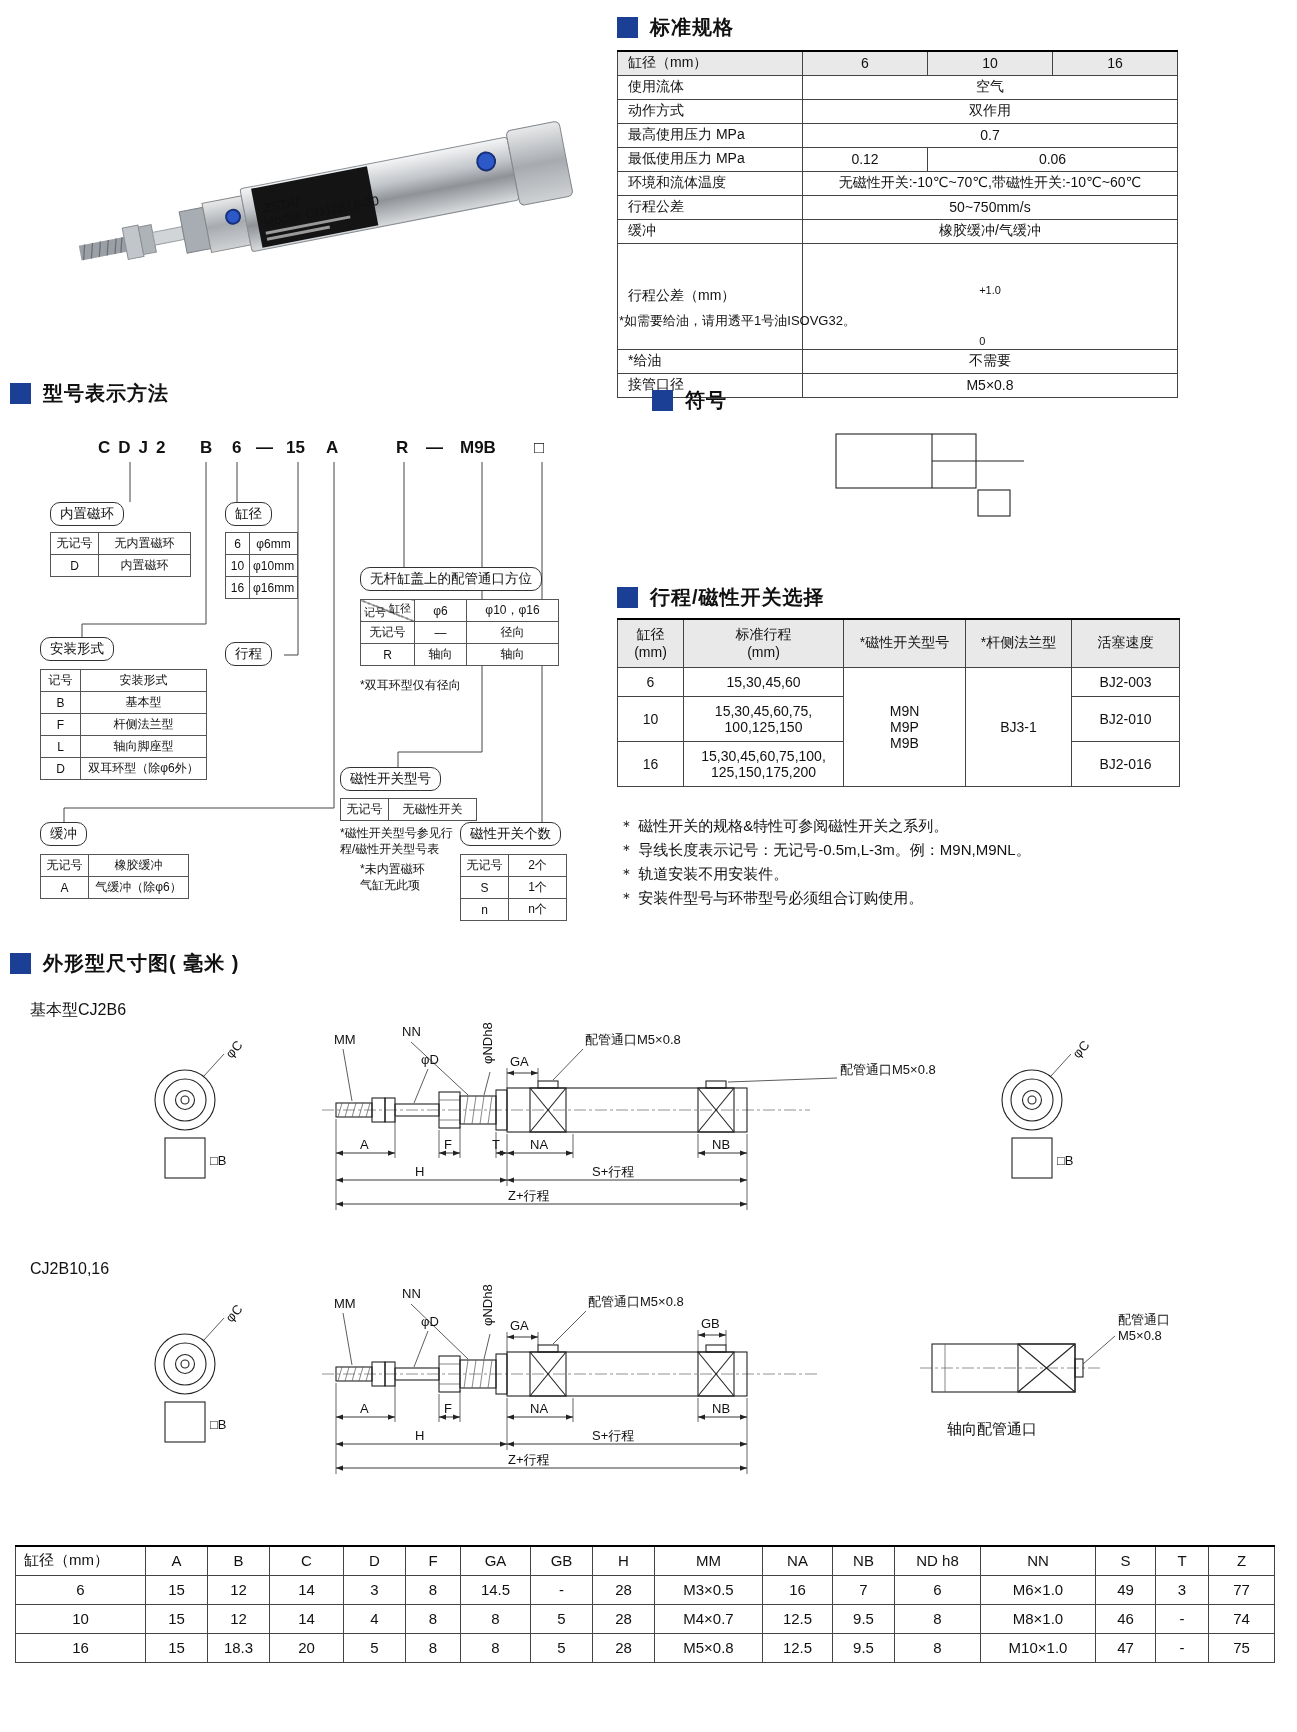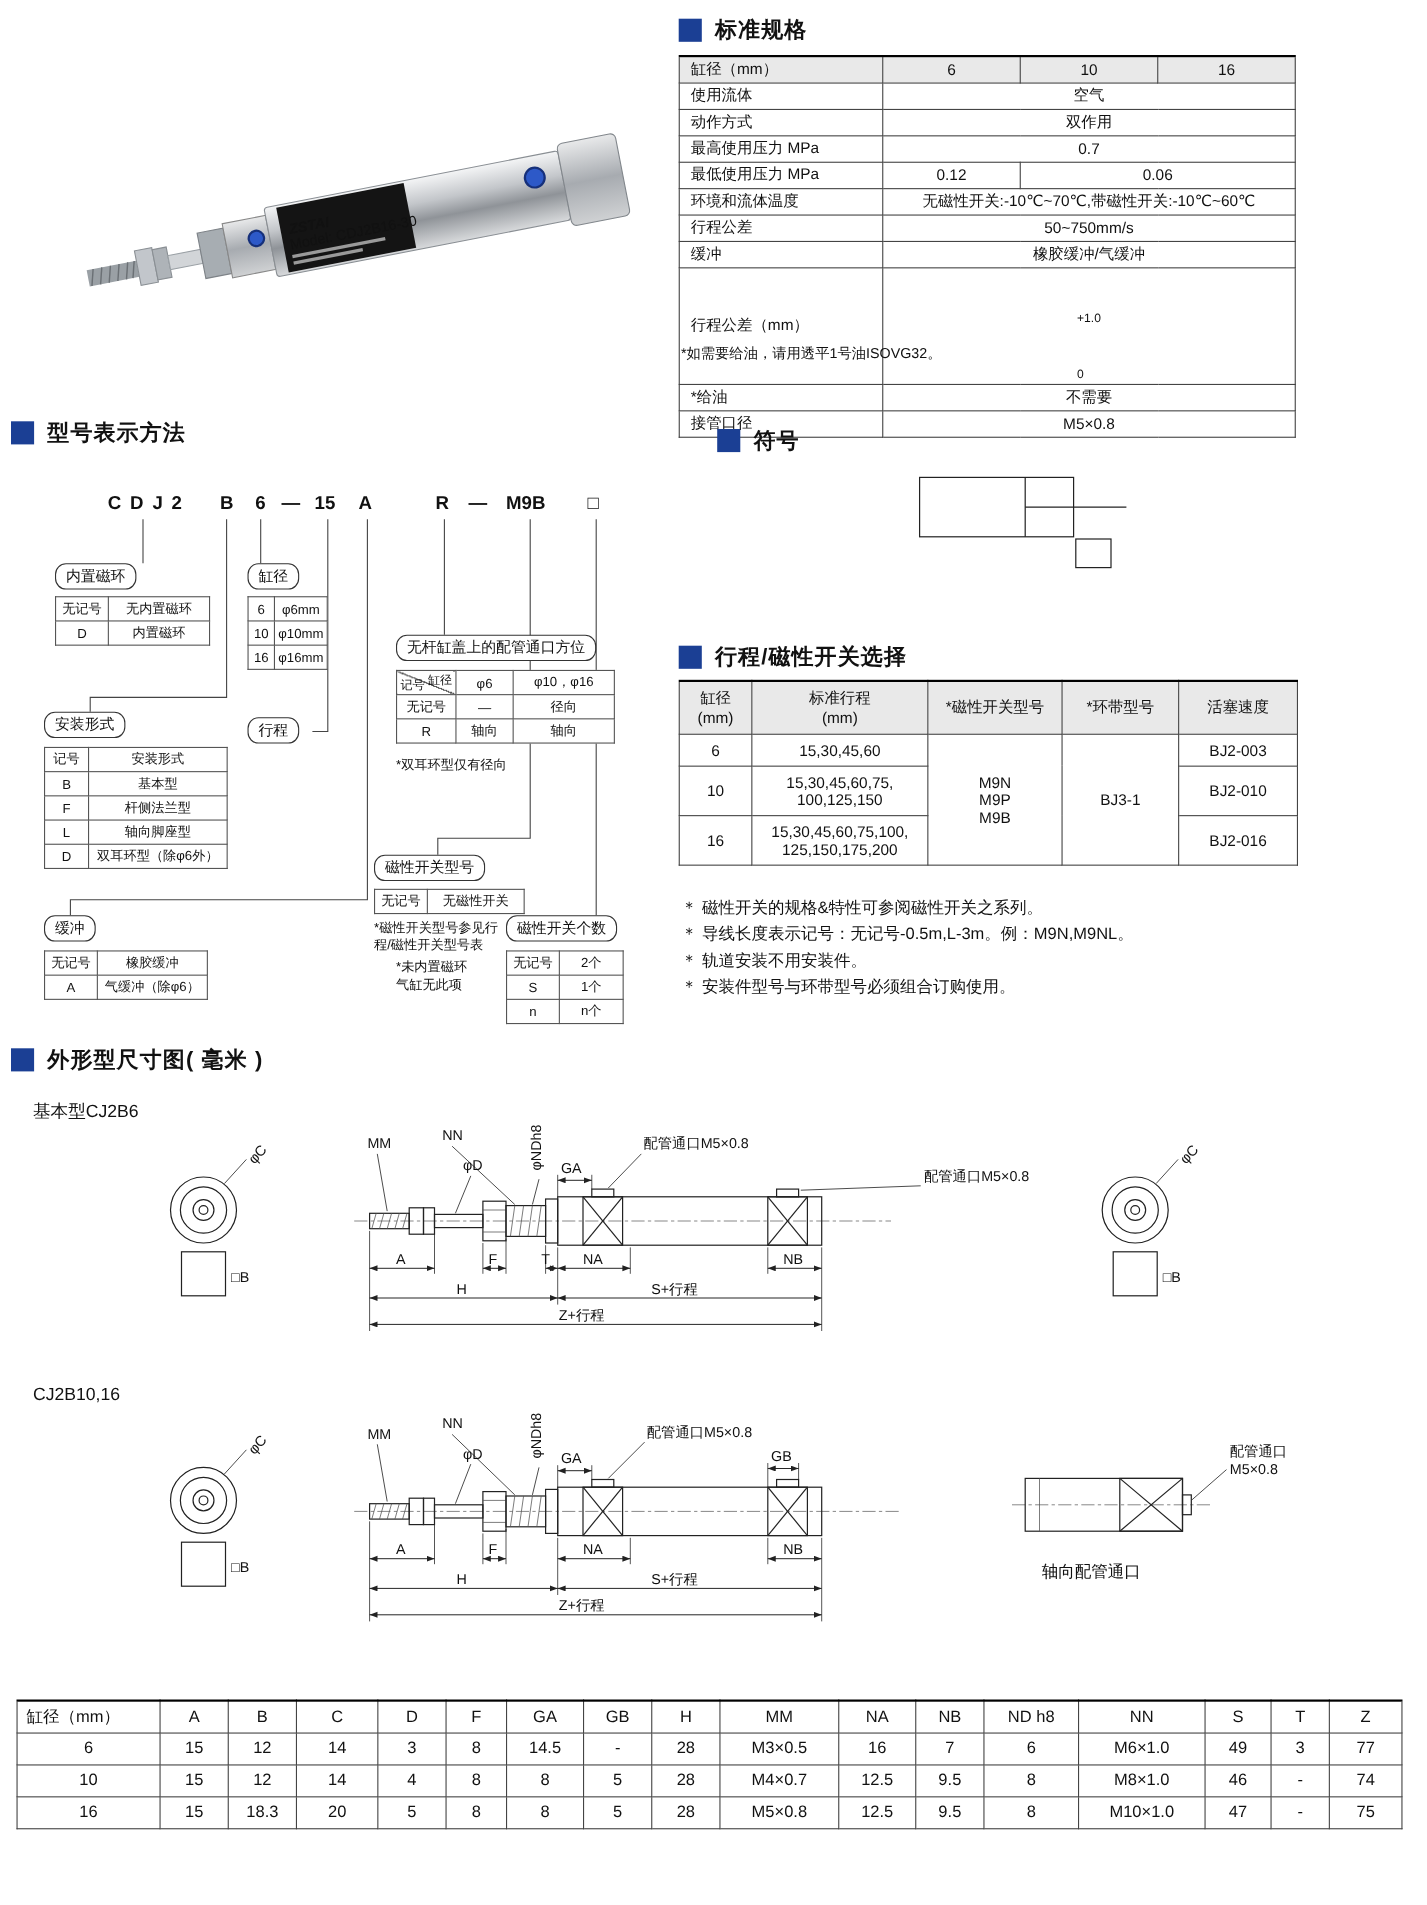--- a/index.html
+++ b/index.html
@@ -24,21 +24,21 @@
   .footnote { position:absolute; font-size:13px; }
 
   
   .ss-table { border-top:2px solid #000; table-layout:fixed; width:562px; }
   .ss-table th, .ss-table td { border:1px solid #444; font-size:14px; text-align:center; padding:6px 3px; }
   .ss-table th { background:#e9e9e9; font-weight:normal; white-space:pre-line; height:48px; }
   .pre { white-space:pre-line; }
   .ss-notes { position:absolute; font-size:15px; line-height:1.6; }
 
   
-  .mcontainer { position:absolute; left:30px; top:432px; width:660px; height:505px;margin-top:10px; }
+  .mcontainer { position:absolute; left:30px; top:432px; width:660px; height:505px; }
   .mlines { position:absolute; left:0; top:0; z-index:1; }
   .mlines polyline { stroke:#444; stroke-width:1; fill:none; }
   .mcode { position:absolute; top:6px; font-weight:bold; font-size:17px; z-index:2; }
   .sp { letter-spacing:8px; }
   .mbox { position:absolute; border:1.3px solid #333; border-radius:10px; padding:2px 9px;
     font-size:13.5px; background:#fff; z-index:2; white-space:nowrap; }
   .mtable { position:absolute; background:#fff; z-index:2; table-layout:fixed; }
   .mtable td { border:1px solid #555; font-size:12px; text-align:center; padding:1px 3px; height:22px; }
   .mnote { position:absolute; font-size:12px; background:#fff; z-index:2; white-space:pre-line; line-height:1.3; }
   .diag { position:relative; width:54px; height:30px; padding:0;
@@ -384,21 +384,21 @@
       <col style="width:106px">
       <col style="width:108px">
     </colgroup>
   <tbody>
       <tr>
     <th>缸径
 (mm)</th>
     <th>标准行程
 (mm)</th>
     <th>*磁性开关型号</th>
-    <th>*环带型号</th>
+    <th>*杆侧法兰型</th>
     <th>活塞速度</th>
   </tr>
   <tr>
     <td>6</td>
     <td>15,30,45,60</td>
     <td rowspan="3" class="pre">M9N
 M9P
 M9B</td>
     <td rowspan="3">BJ3-1</td>
     <td>BJ2-003</td>

